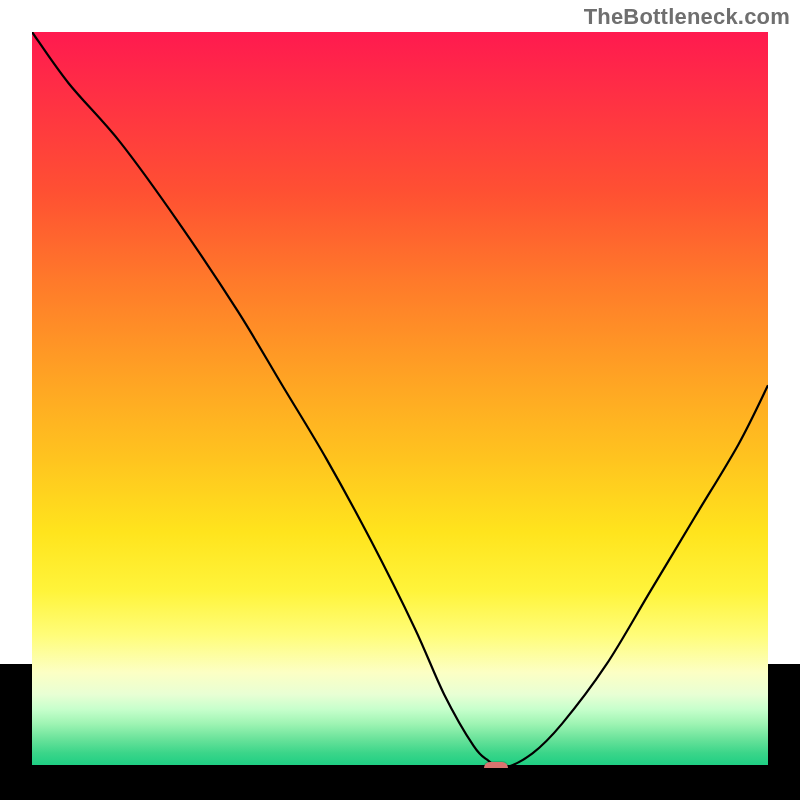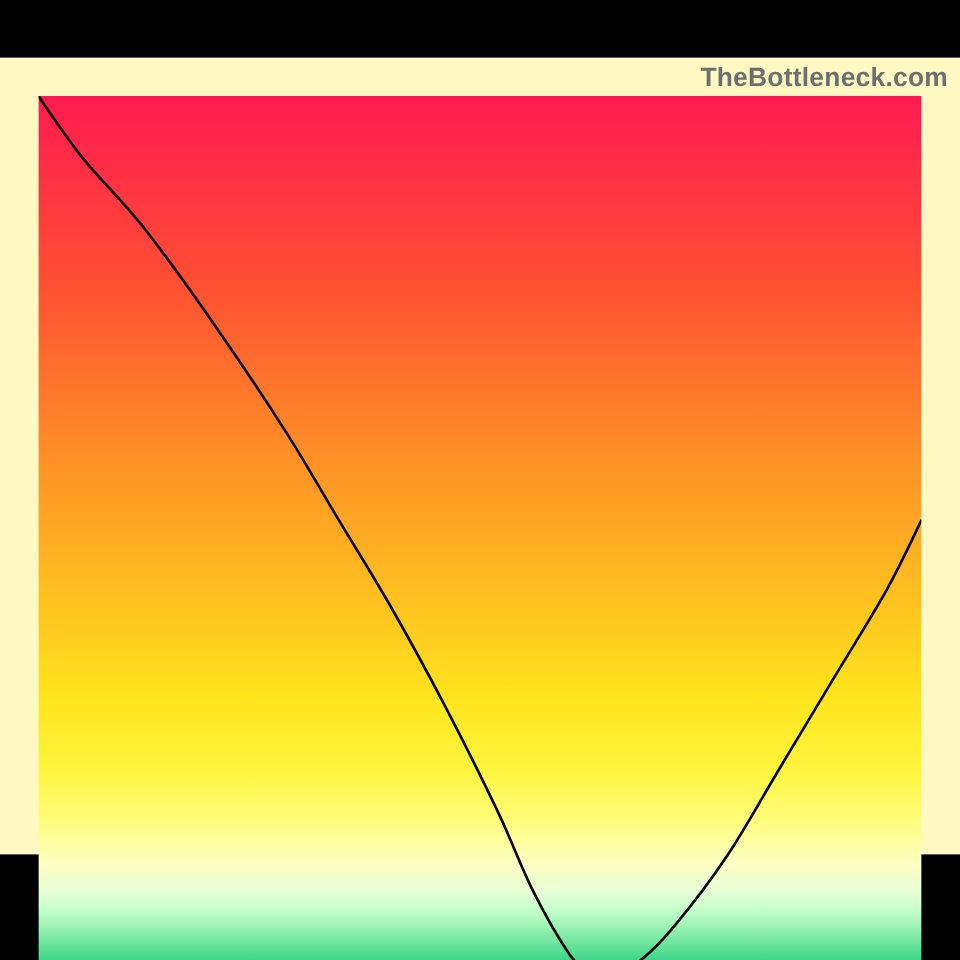--- a/index.html
+++ b/index.html
@@ -8,22 +8,21 @@
     width: 800px;
     height: 800px;
     background: #000;
     overflow: hidden;
     font-family: Arial, Helvetica, sans-serif;
   }
   .frame {
     position: relative;
     width: 800px;
     height: 664px;
-    background: #fef9c3;
-    margin-top: 48px;
+    background: #ffffff;
   }
   .watermark {
     position: absolute;
     top: 4px;
     right: 10px;
     color: #6f6f6f;
     font-size: 22px;
     font-weight: 600;
     letter-spacing: 0.2px;
     z-index: 10;

